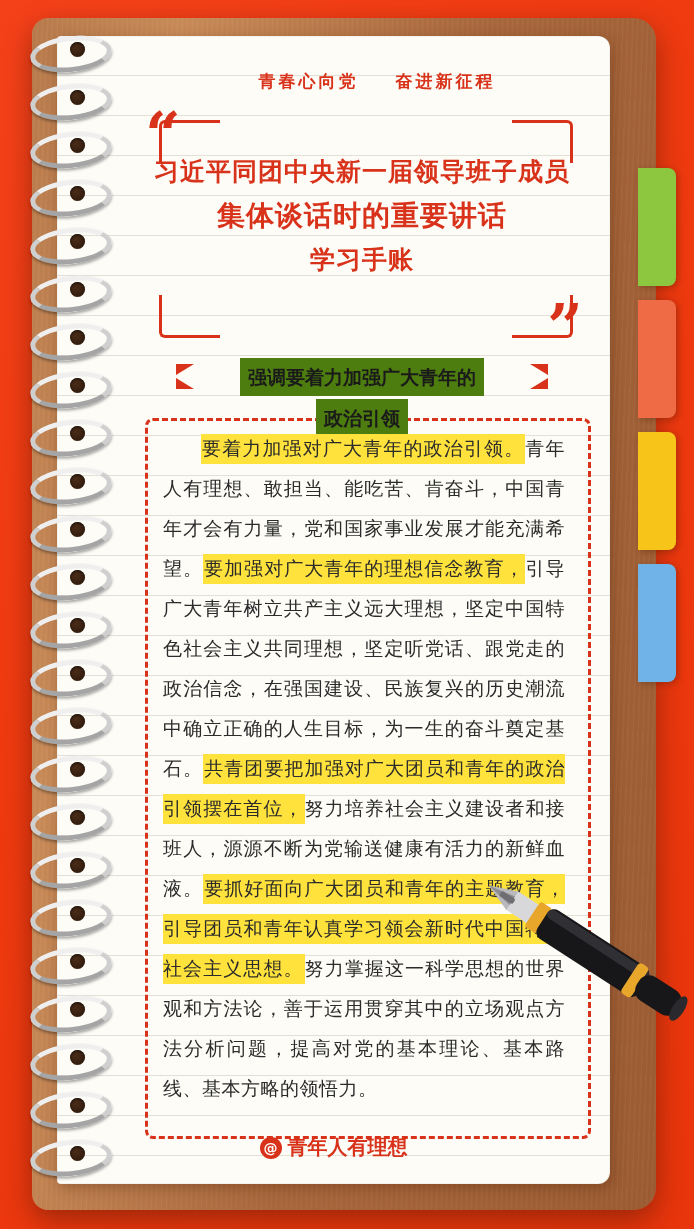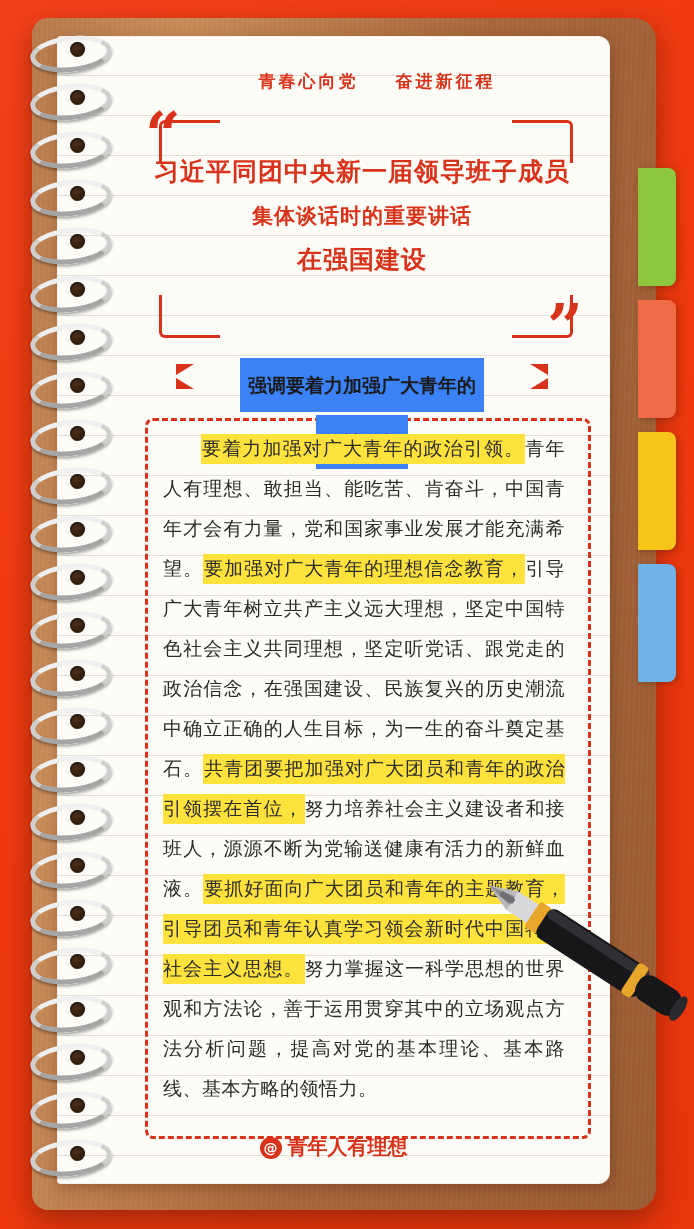--- a/index.html
+++ b/index.html
@@ -175,40 +175,40 @@
     left: 0; right: 0;
     top: 44px;
     text-align: center;
     color: #d9321a;
     font-weight: bold;
     font-size: 25px;
     line-height: 44px;
     letter-spacing: 1px;
     font-family: "DejaVu Sans", sans-serif;
   }
-  .title .l2 { font-size: 21px; }
+  .title .l2 { font-size: 28px; }
   .title .l3 { font-size: 25px; }
 
   
   .subtitle-wrap {
     position: absolute;
     left: 95px;
     top: 322px;
     width: 420px;
     text-align: center;
     z-index: 5;
   }
   .subtitle-line {
     display: inline-block;
-    background: #3b82f6;
+    background: #4d7c0f;
     color: #1a1a1a;
     font-weight: bold;
     font-size: 19px;
     line-height: 28px;
-    padding: 13px 8px;
+    padding: 5px 8px;
     font-family: "DejaVu Sans", sans-serif;
     margin-bottom: 3px;
   }
   .flag {
     position: absolute;
     width: 0; height: 0;
   }
   .flag-l {
     left: 24px; top: 6px;
     border-top: 11px solid #d9321a;
@@ -329,21 +329,21 @@
     <div class="title-box">
       <div class="corner c-tl"></div>
       <div class="corner c-tr"></div>
       <div class="corner c-bl"></div>
       <div class="corner c-br"></div>
       <div class="quote-mark q-open">“</div>
       <div class="quote-mark q-close">”</div>
       <div class="title">
         <div class="l1">习近平同团中央新一届领导班子成员</div>
         <div class="l2">集体谈话时的重要讲话</div>
-        <div class="l3">在强国建设</div>
+        <div class="l3">学习手账</div>
       </div>
     </div>
 
     <div class="subtitle-wrap">
       <div class="flag flag-l"></div>
       <div class="flag flag-l2"></div>
       <div class="flag flag-r"></div>
       <div class="flag flag-r2"></div>
       <div><span class="subtitle-line">强调要着力加强广大青年的</span></div>
       <div><span class="subtitle-line">政治引领</span></div>

